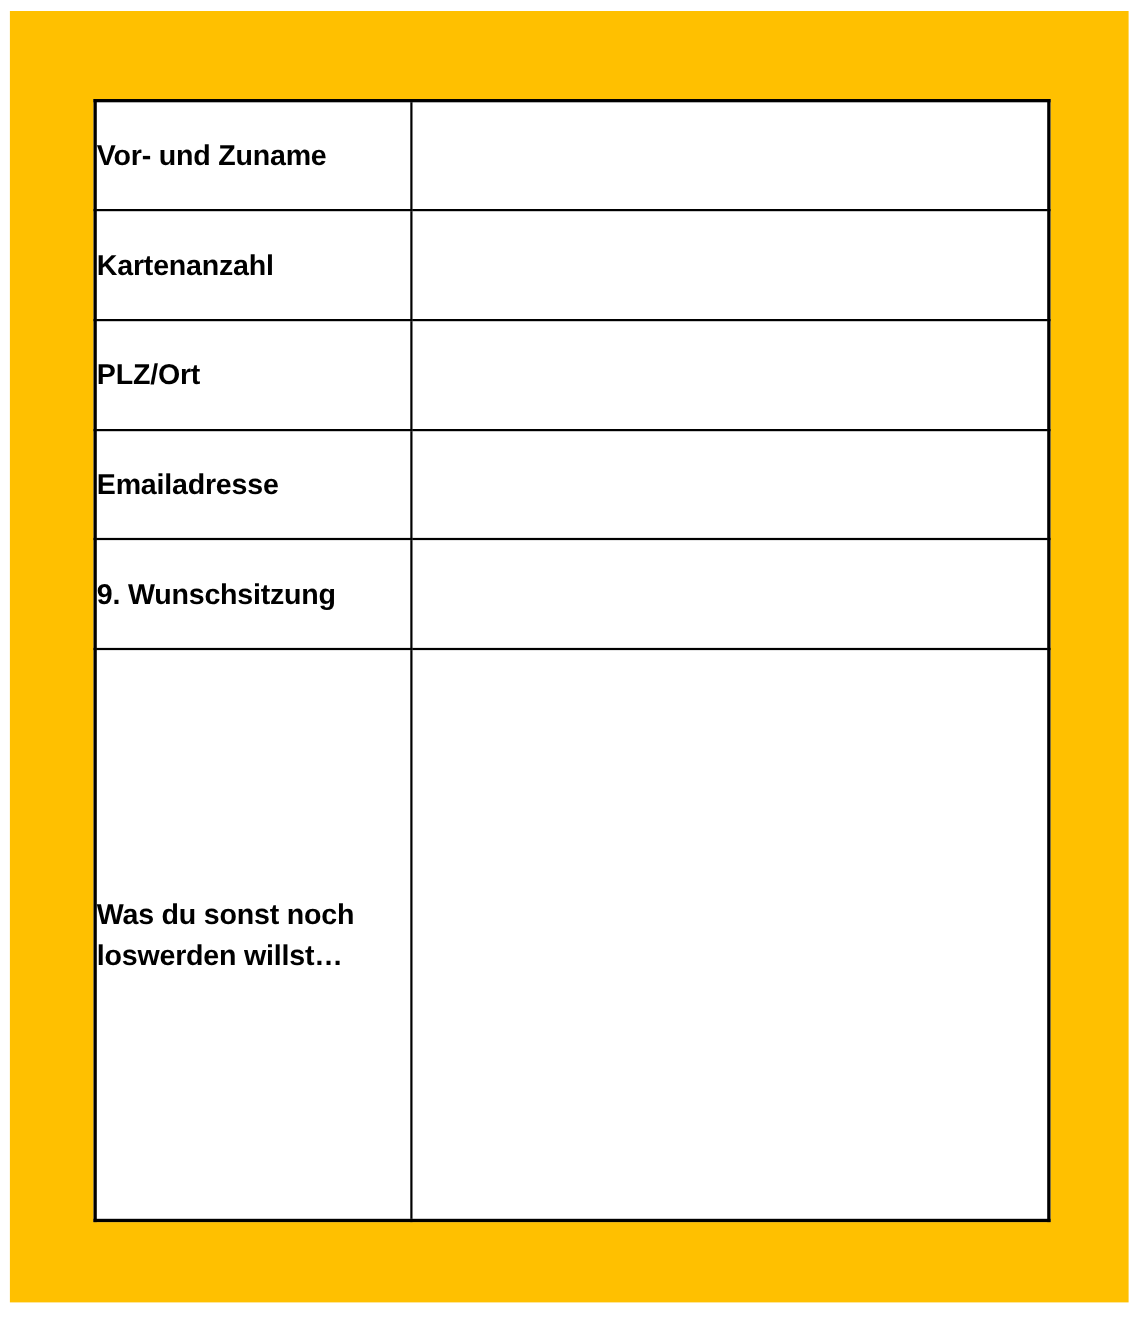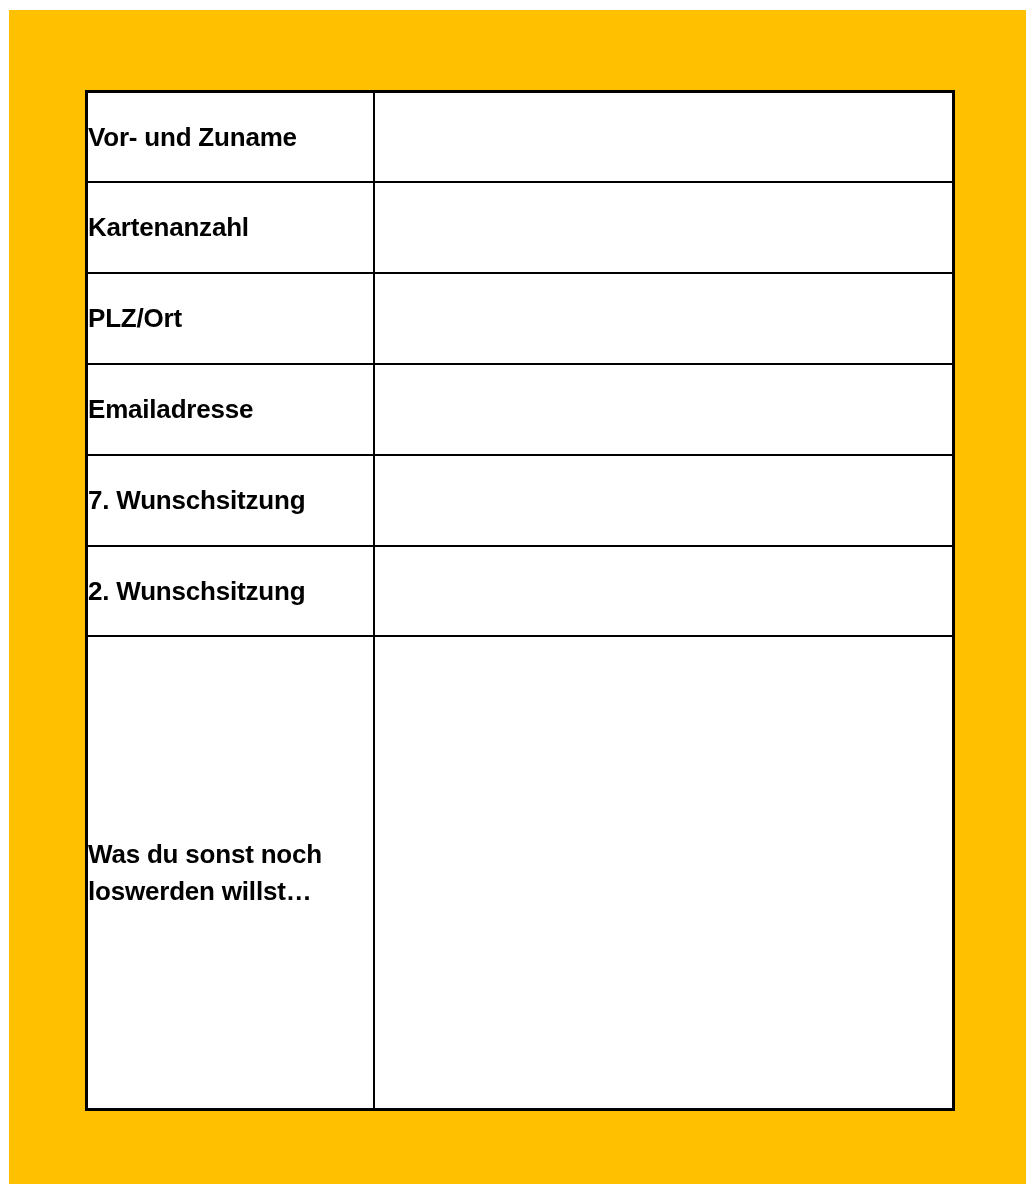--- a/index.html
+++ b/index.html
@@ -72,25 +72,21 @@
       </tr>
       <tr class="regular-row">
         <td class="label-cell">PLZ/Ort</td>
         <td class="value-cell"></td>
       </tr>
       <tr class="regular-row">
         <td class="label-cell">Emailadresse</td>
         <td class="value-cell"></td>
       </tr>
       <tr class="regular-row">
-        <td class="label-cell">7. Wunschsitzung</td>
-        <td class="value-cell"></td>
-      </tr>
-      <tr class="regular-row">
-        <td class="label-cell">2. Wunschsitzung</td>
+        <td class="label-cell">9. Wunschsitzung</td>
         <td class="value-cell"></td>
       </tr>
       <tr class="tall-row">
         <td class="label-cell">Was du sonst noch loswerden willst…</td>
         <td class="value-cell"></td>
       </tr>
     </tbody>
   </table>
 </div>
 

